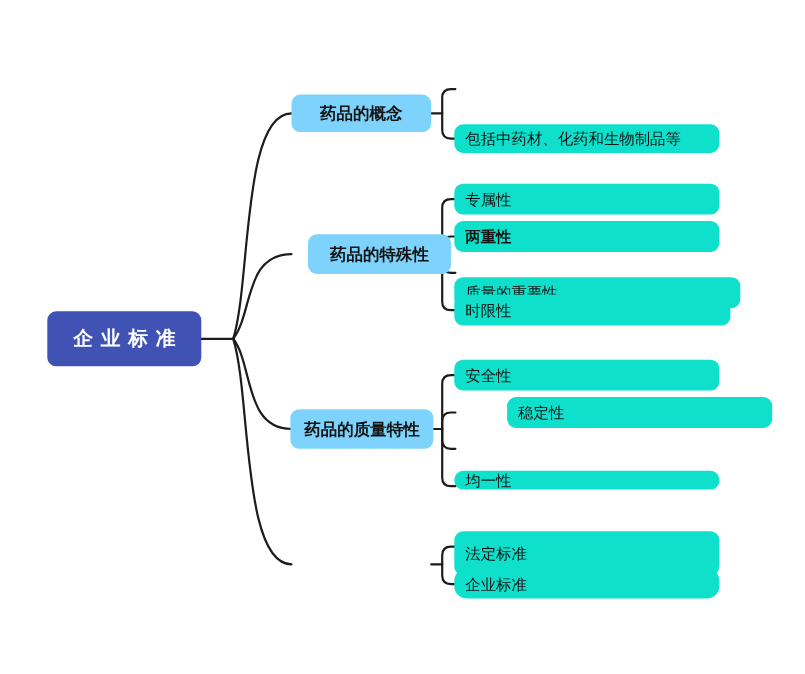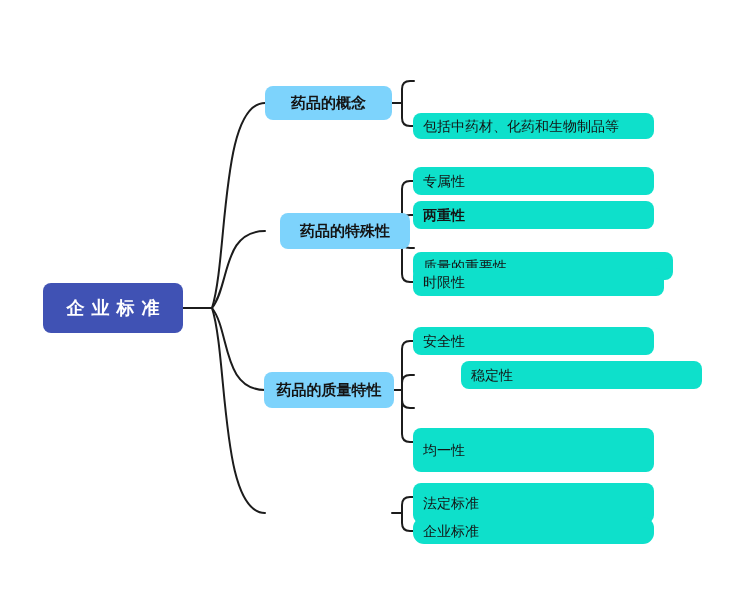--- a/index.html
+++ b/index.html
@@ -67,18 +67,18 @@
 
   <div class="node child" style="left:413px;top:113px;width:241px;height:26px;">包括中药材、化药和生物制品等</div>
 
   <div class="node child" style="left:413px;top:167px;width:241px;height:28px;">专属性</div>
   <div class="node child" style="left:413px;top:201px;width:241px;height:28px;font-weight:bold;">两重性</div>
   <div class="node child" style="left:413px;top:252px;width:260px;height:28px;">质量的重要性</div>
   <div class="node child" style="left:413px;top:268px;width:251px;height:28px;">时限性</div>
 
   <div class="node child" style="left:413px;top:327px;width:241px;height:28px;">安全性</div>
   <div class="node child" style="left:413px;top:361px;width:241px;height:28px;margin-left:48px;">稳定性</div>
-  <div class="node child" style="left:413px;top:428px;width:241px;height:44px;">均一性</div>
+  <div class="node child" style="left:413px;top:428px;width:241px;height:17px;">均一性</div>
 
   <div class="node child" style="left:413px;top:483px;width:241px;height:40px;">法定标准</div>
   <div class="node child" style="left:413px;top:517px;width:241px;height:27px;border-radius:11px;">企业标准</div>
 
 </div>
 
 </body></html>

